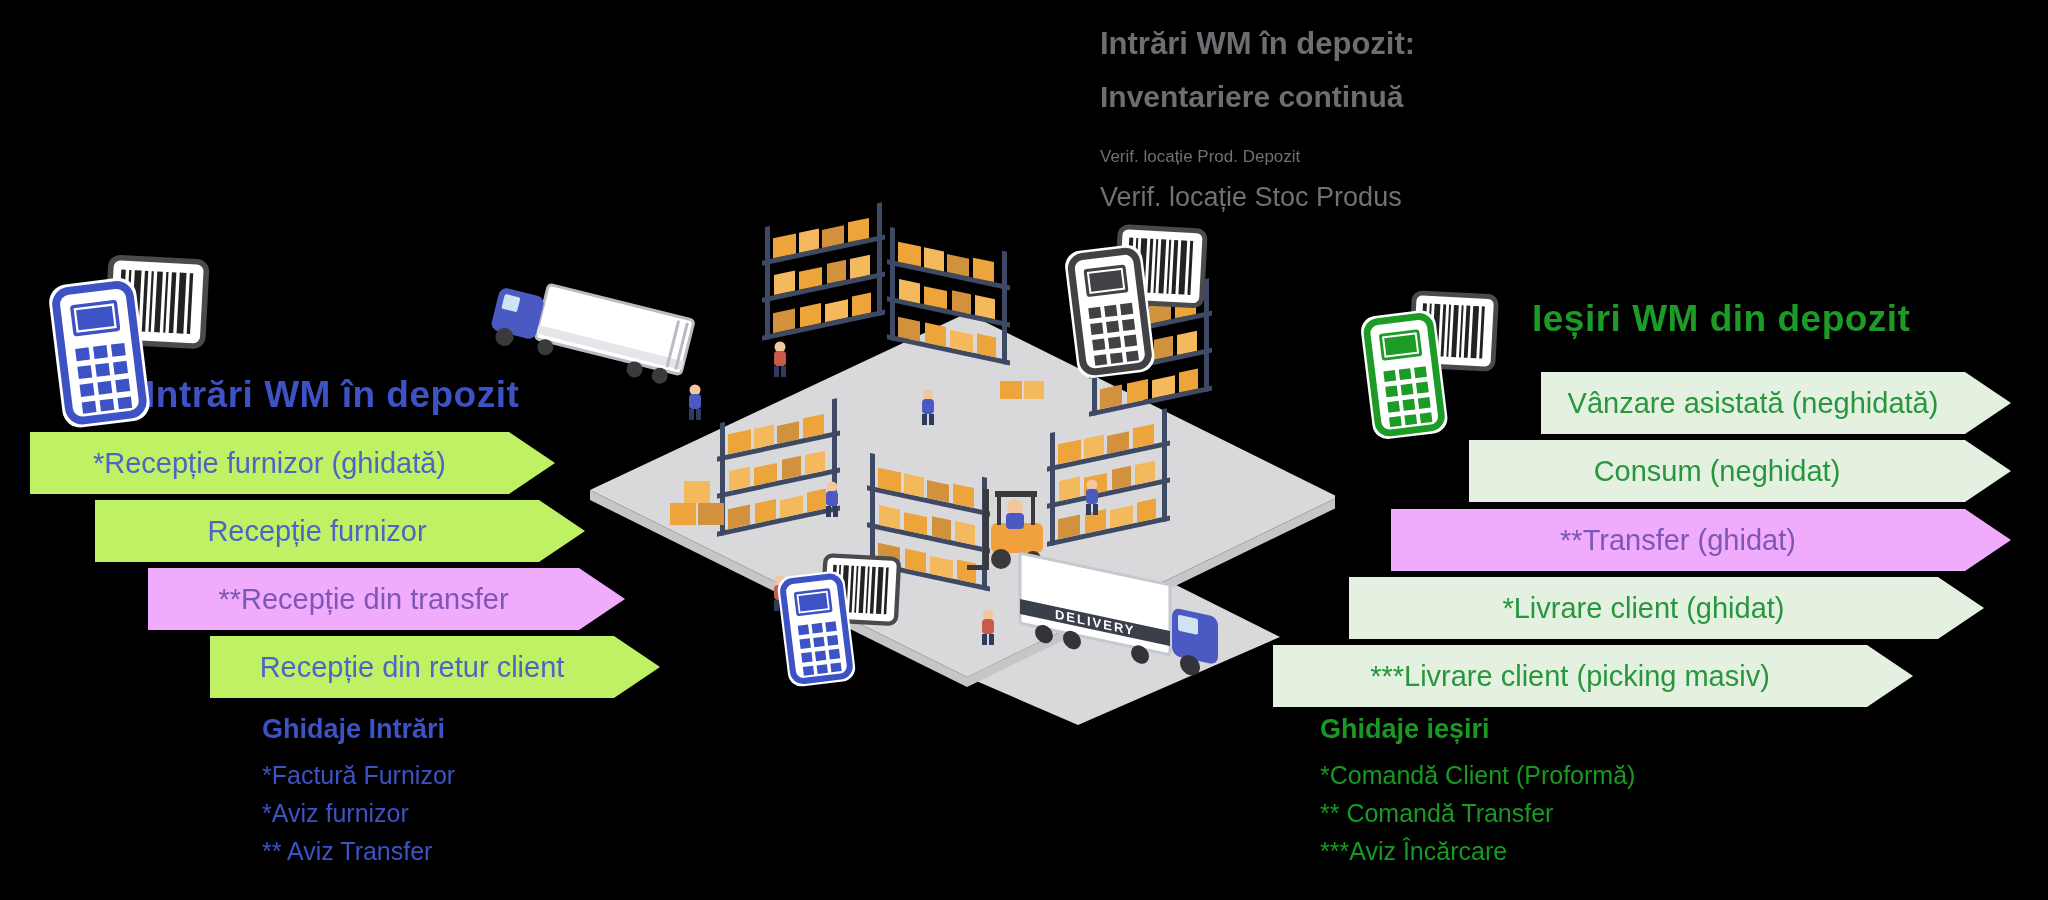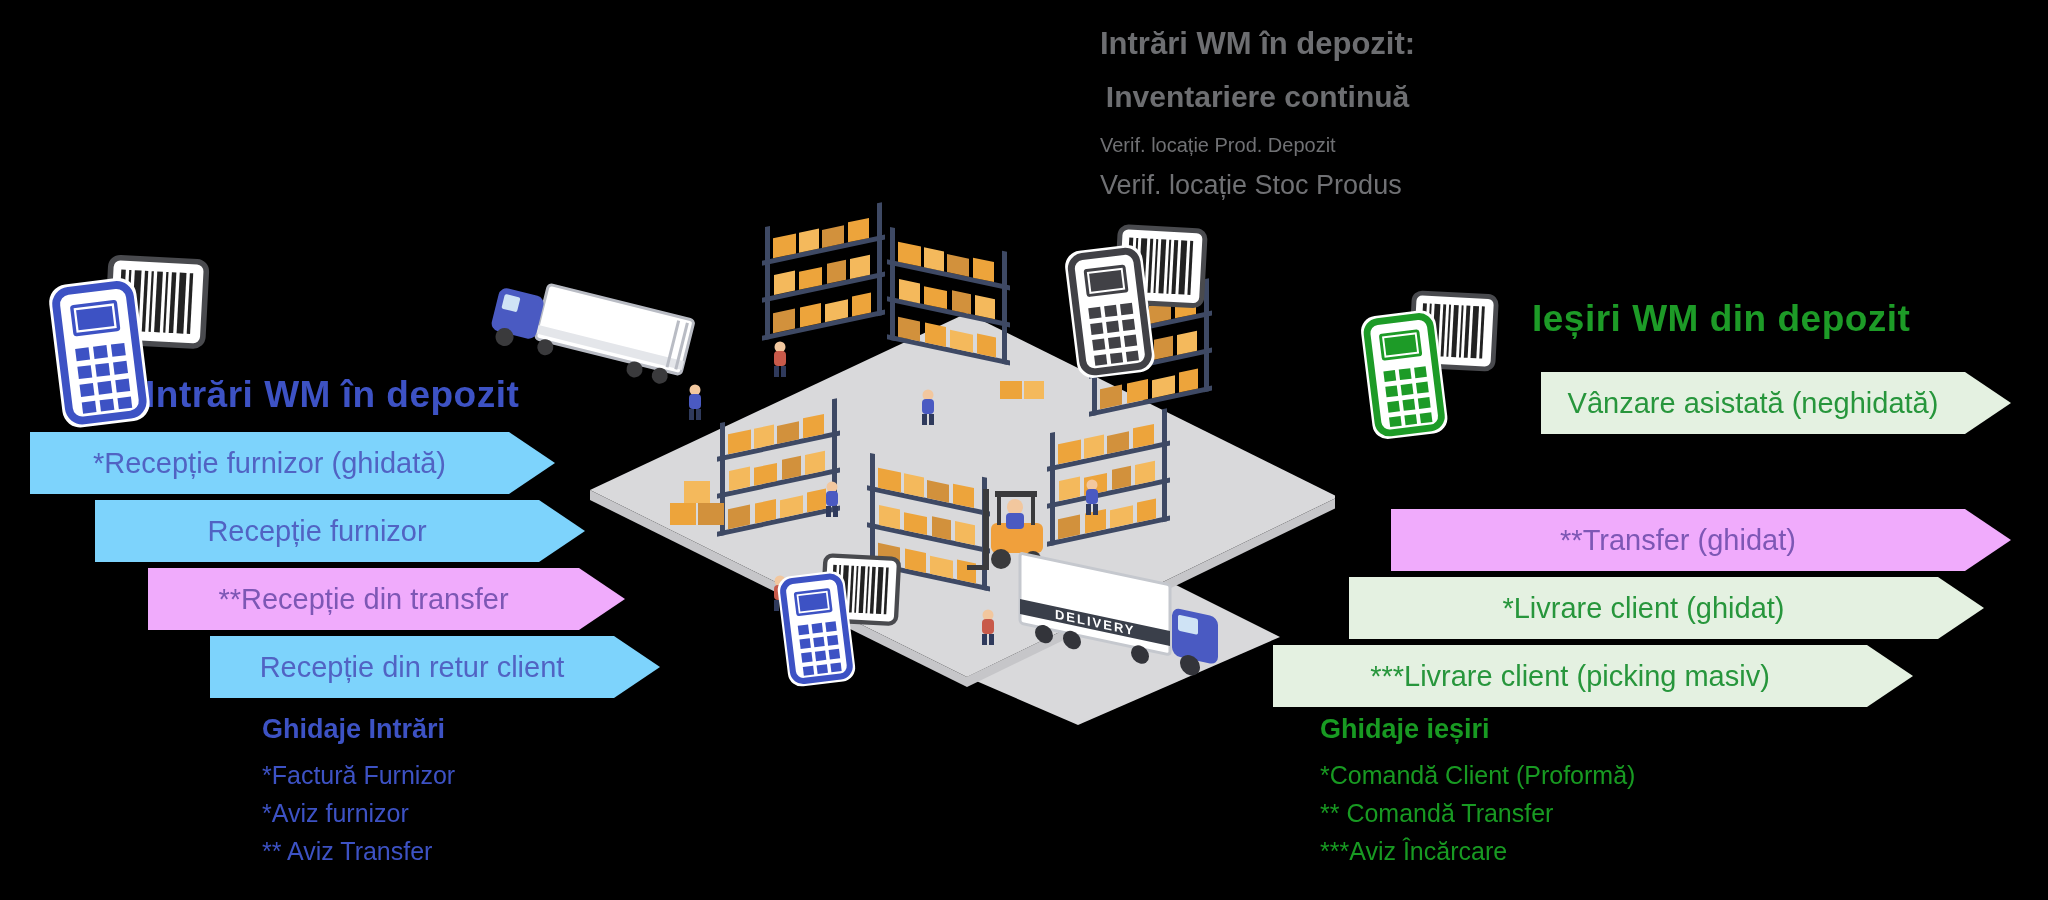--- a/index.html
+++ b/index.html
@@ -5,28 +5,28 @@
   html,body{margin:0;padding:0;background:#000;}
   .stage{position:relative;width:2048px;height:900px;background:#000;overflow:hidden;
          font-family:"Liberation Sans",sans-serif;}
   
   .heading{position:absolute;font-weight:bold;font-size:37px;letter-spacing:.5px;white-space:nowrap;}
   .heading.blue{color:#3d52c4;}
   .heading.green{color:#1d9b27;}
   
   .topnote{position:absolute;left:1100px;top:24px;color:#6d6e71;}
   .tn-l1{font-size:31px;font-weight:bold;line-height:40px;}
-  .tn-l2{font-size:30px;font-weight:bold;line-height:38px;margin-top:14px;text-align:center;}
-  .tn-l3{font-size:20px;line-height:34px;margin-top:12px;color:#707174;}
+  .tn-l2{font-size:30px;font-weight:bold;line-height:38px;margin-top:14px;}
+  .tn-l3{font-size:17px;line-height:34px;margin-top:24px;color:#707174;}
   .tn-l4{font-size:27px;line-height:34px;margin-top:6px;color:#707174;}
   
   .arrow{position:absolute;height:62px;display:flex;align-items:center;justify-content:center;
          font-size:29px;white-space:nowrap;box-sizing:border-box;padding-right:46px;
          clip-path:polygon(0 0,calc(100% - 46px) 0,100% 50%,calc(100% - 46px) 100%,0 100%);}
-  .arrow.blue{background:#7dd3fc;color:#5163c3;}
+  .arrow.blue{background:#bef264;color:#5163c3;}
   .arrow.purple{background:#f0abfc;color:#7d57b5;}
   .arrow.green{background:#e4f1e1;color:#27963c;}
   
   .legend{position:absolute;white-space:nowrap;}
   .legend .lg-title{font-weight:bold;font-size:27px;margin-bottom:16px;}
   .legend .lg-item{font-size:25px;margin-bottom:9px;}
   .legend.blue{color:#3d52c4;}
   .legend.green{color:#189a22;}
   
   .scanner{position:absolute;z-index:5;}
@@ -56,20 +56,21 @@
   <div class="legend blue" style="left:262px;top:714px;">
     <div class="lg-title">Ghidaje Intrări</div>
     <div class="lg-item">*Factură Furnizor</div>
     <div class="lg-item">*Aviz furnizor</div>
     <div class="lg-item">** Aviz Transfer</div>
   </div>
 
   <div class="heading green" style="left:1532px;top:298px;">Ieșiri WM din depozit</div>
 
   <div class="arrow green" style="left:1541px;top:372px;width:470px;">Vânzare asistată (neghidată)</div>
+  <div class="arrow green" style="left:1469px;top:440px;width:542px;">Consum (neghidat)</div>
   <div class="arrow purple" style="left:1391px;top:509px;width:620px;">**Transfer (ghidat)</div>
   <div class="arrow green" style="left:1349px;top:577px;width:635px;">*Livrare client (ghidat)</div>
   <div class="arrow green" style="left:1273px;top:645px;width:640px;">***Livrare client (picking masiv)</div>
 
   <div class="legend green" style="left:1320px;top:714px;">
     <div class="lg-title">Ghidaje ieșiri</div>
     <div class="lg-item">*Comandă Client (Proformă)</div>
     <div class="lg-item">** Comandă Transfer</div>
     <div class="lg-item">***Aviz Încărcare</div>
   </div>

